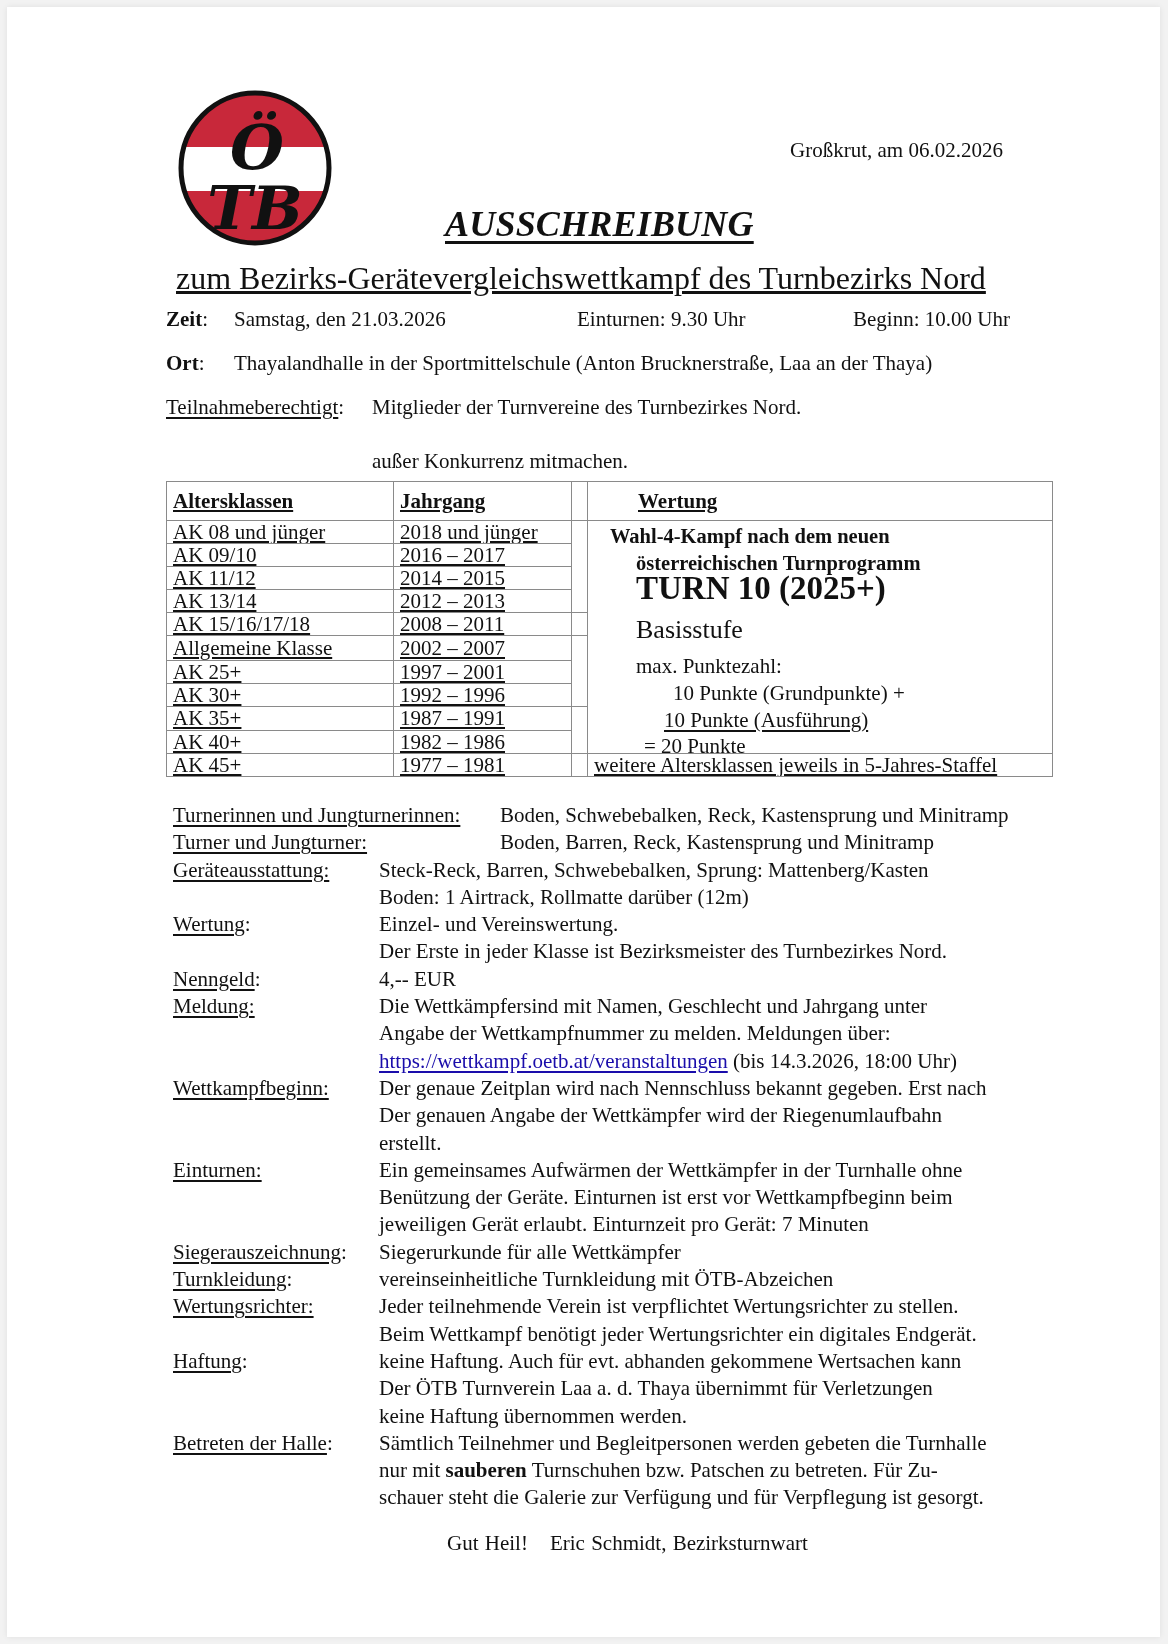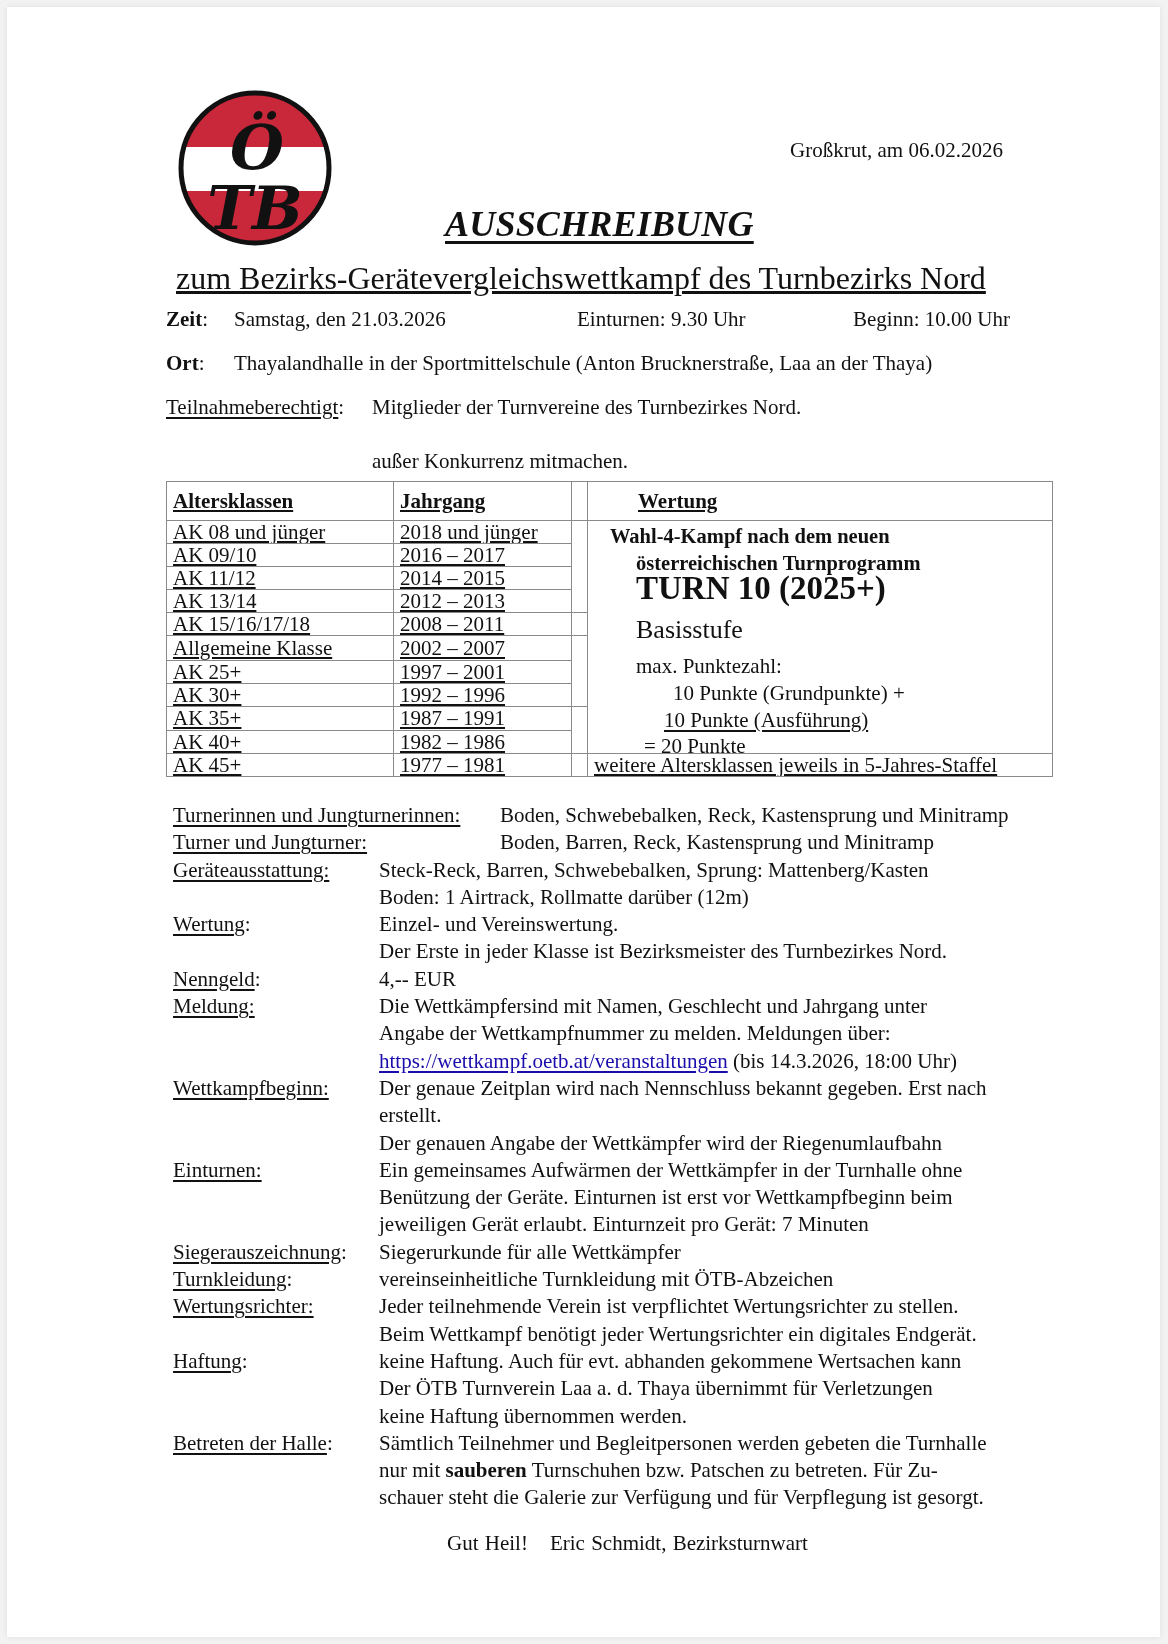--- a/index.html
+++ b/index.html
@@ -231,22 +231,22 @@
     </div>
     <div class="drow">
       <span class="dlabel">Meldung:</span>
       <div class="dval">Die Wettkämpfersind mit Namen, Geschlecht und Jahrgang unter</div>
       <div class="dval">Angabe der Wettkampfnummer zu melden. Meldungen über:</div>
       <div class="dval"><a class="link" href="#">https://wettkampf.oetb.at/veranstaltungen</a><span> (bis 14.3.2026, 18:00 Uhr)</span></div>
     </div>
     <div class="drow">
       <span class="dlabel">Wettkampfbeginn:</span>
       <div class="dval">Der genaue Zeitplan wird nach Nennschluss bekannt gegeben. Erst nach</div>
+      <div class="dval">Der genauen Angabe der Wettkämpfer wird der Riegenumlaufbahn</div>
       <div class="dval">erstellt.</div>
-      <div class="dval">Der genauen Angabe der Wettkämpfer wird der Riegenumlaufbahn</div>
     </div>
     <div class="drow">
       <span class="dlabel">Einturnen:</span>
       <div class="dval">Ein gemeinsames Aufwärmen der Wettkämpfer in der Turnhalle ohne</div>
       <div class="dval">Benützung der Geräte. Einturnen ist erst vor Wettkampfbeginn beim</div>
       <div class="dval">jeweiligen Gerät erlaubt. Einturnzeit pro Gerät: 7 Minuten</div>
     </div>
     <div class="drow">
       <span class="dlabel" style="text-decoration:none"><span class="u">Siegerauszeichnung</span>:</span>
       <div class="dval">Siegerurkunde für alle Wettkämpfer</div>

